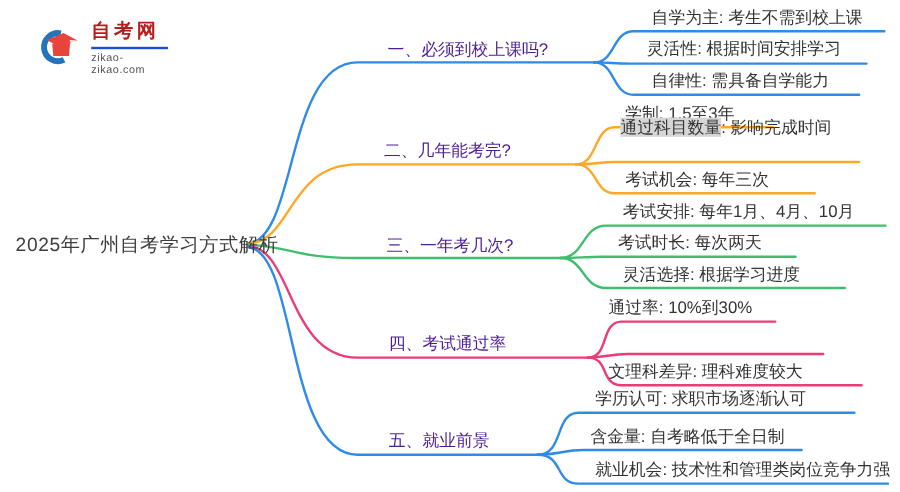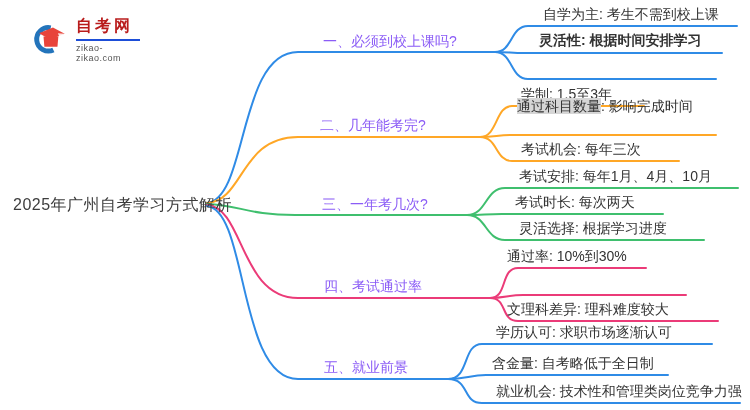--- a/index.html
+++ b/index.html
@@ -4,21 +4,21 @@
 <style>
   html,body{margin:0;padding:0;background:#fff;}
   #canvas{
     position:relative;width:750px;height:410px;background:#ffffff;overflow:hidden;
     font-family:"Liberation Sans","DejaVu Sans",sans-serif;
   }
   #wires{position:absolute;left:0;top:0;width:750px;height:410px;}
   #wires path{fill:none;stroke-width:2;stroke-linecap:round;}
   .node{position:absolute;white-space:nowrap;color:#333;line-height:1.2;}
   .central{font-size:16px;color:#3d3d3d;letter-spacing:0.5px;}
-  .branch-label{font-size:14px;color:#8b5cf6;}
+  .branch-label{font-size:14px;color:#4c1d95;}
   .leaf{font-size:14px;color:#333;}
   .hl{background:#d6d6d6;}
   
   .logo{position:absolute;left:30px;top:16px;width:110px;}
   .logo-row{display:flex;align-items:center;}
   .logo-icon{width:36px;height:36px;flex:0 0 36px;}
   .logo-text{margin-left:10px;}
   .logo-title{font-size:16px;font-weight:bold;color:#b91c1c;letter-spacing:3px;}
   .logo-domain{font-size:9px;color:#555;border-top:2px solid #1d4ed8;
                padding-top:2px;margin-top:2px;letter-spacing:0.5px;}
@@ -73,21 +73,22 @@
 
   <div class="node central" style="left:13px;top:195px;">2025年广州自考学习方式解析</div>
 
   <div class="node branch-label" style="left:323px;top:33px;">一、必须到校上课吗?</div>
   <div class="node branch-label" style="left:320px;top:117px;">二、几年能考完?</div>
   <div class="node branch-label" style="left:322px;top:196px;">三、一年考几次?</div>
   <div class="node branch-label" style="left:324px;top:278px;">四、考试通过率</div>
   <div class="node branch-label" style="left:324px;top:359px;">五、就业前景</div>
 
   <div class="node leaf" style="left:543px;top:6px;">自学为主: 考生不需到校上课</div>
-  <div class="node leaf" style="left:539px;top:32px;font-weight:bold;">灵活性: 根据时间安排学习</div>
+  <div class="node leaf" style="left:539px;top:32px;">灵活性: 根据时间安排学习</div>
+  <div class="node leaf" style="left:543px;top:59px;">自律性: 需具备自学能力</div>
 
   <div class="node leaf" style="left:521px;top:86px;">学制: 1.5至3年</div>
   <div class="node leaf" style="left:517px;top:98px;"><span class="hl">通过科目数量</span><span>: 影响完成时间</span></div>
   <div class="node leaf" style="left:521px;top:141px;">考试机会: 每年三次</div>
 
   <div class="node leaf" style="left:519px;top:168px;">考试安排: 每年1月、4月、10月</div>
   <div class="node leaf" style="left:515px;top:194px;">考试时长: 每次两天</div>
   <div class="node leaf" style="left:519px;top:220px;">灵活选择: 根据学习进度</div>
 
   <div class="node leaf" style="left:507px;top:248px;">通过率: 10%到30%</div>

